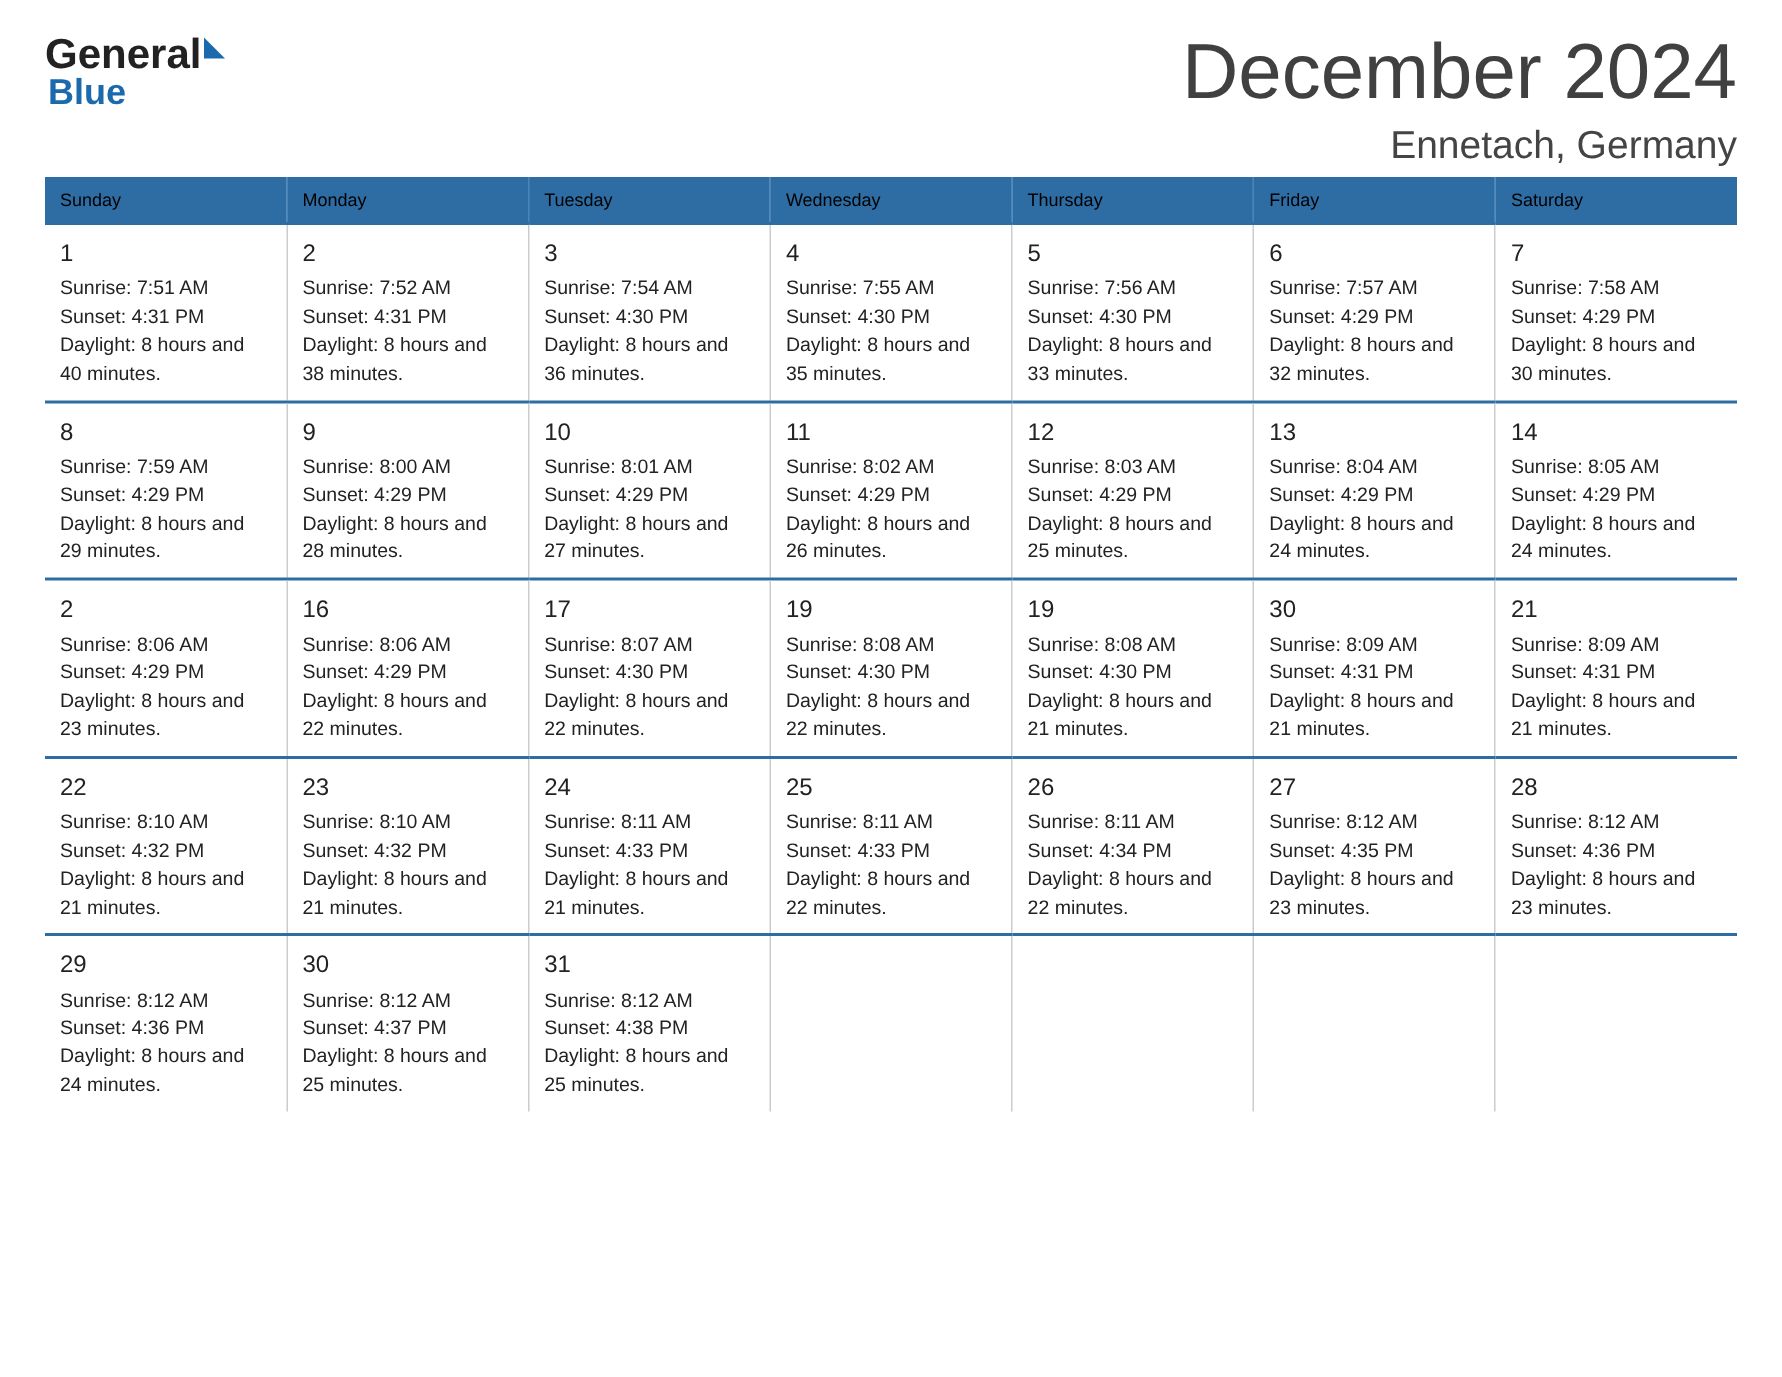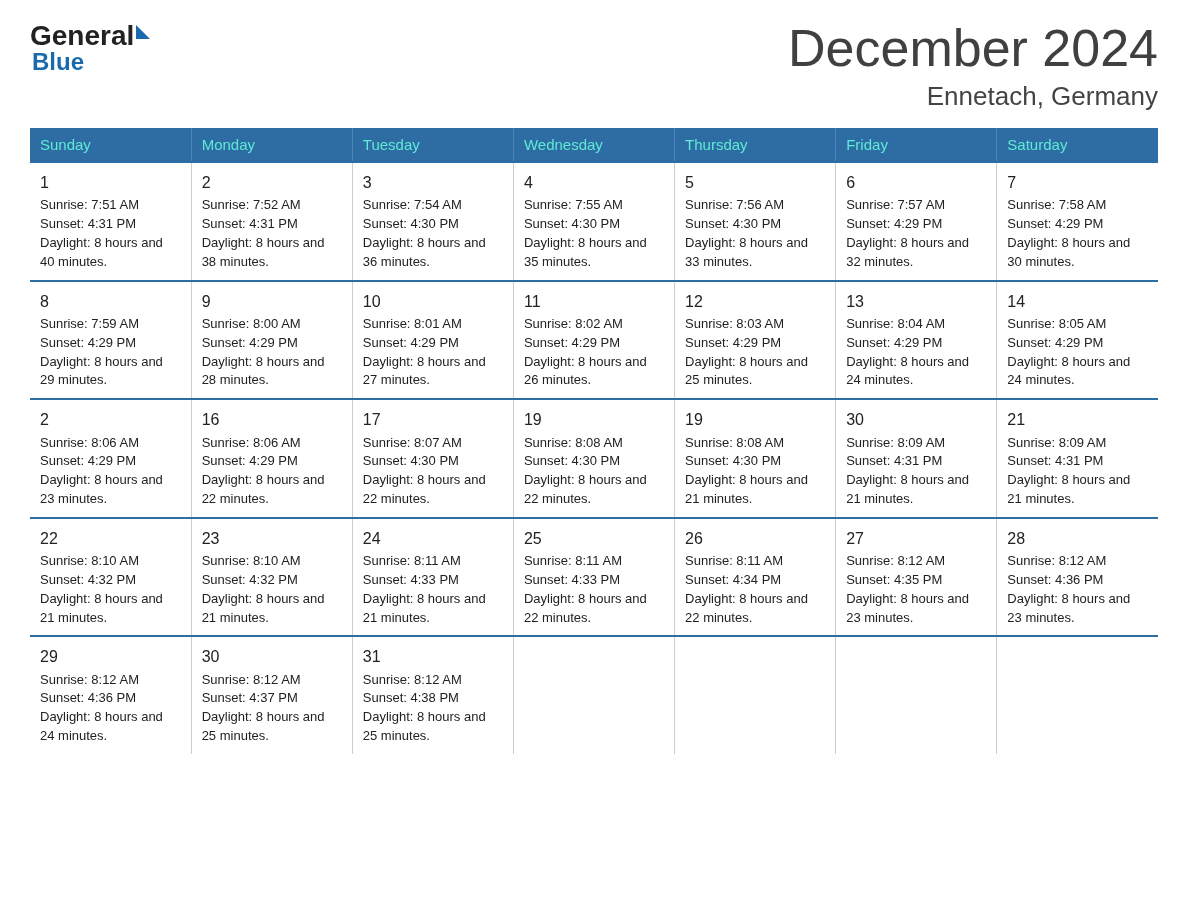--- a/index.html
+++ b/index.html
@@ -8,21 +8,21 @@
       background: #fff;
       color: #222;
       width: 1188px;
       min-height: 918px;
       padding: 20px 30px;
     }
     .header {
       display: flex;
       justify-content: space-between;
       align-items: flex-start;
-      margin-bottom: 16px;
+      margin-bottom: 6px;
     }
     .logo {
       display: flex;
       flex-direction: column;
       align-items: flex-start;
     }
     .logo-text {
       font-size: 28px;
       font-weight: bold;
       color: #222;
@@ -63,22 +63,22 @@
       color: #444;
       margin-top: 4px;
     }
     table {
       width: 100%;
       border-collapse: collapse;
       table-layout: fixed;
     }
     thead tr th {
       background: #2e6da4;
-      color: #5eead4;
-      font-size: 15px;
+      color: #000000;
+      font-size: 12px;
       font-weight: normal;
       padding: 8px 10px;
       text-align: left;
       border-right: 1px solid #4a85b8;
     }
     thead tr th:last-child { border-right: none; }
     tbody tr td {
       vertical-align: top;
       padding: 8px 10px;
       font-size: 13px;

